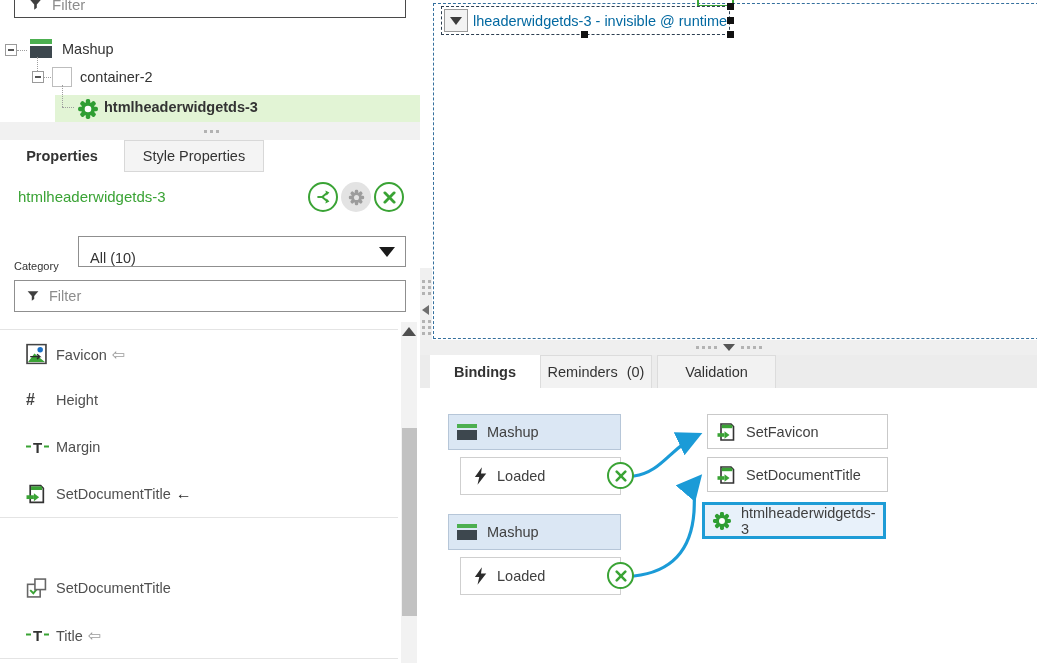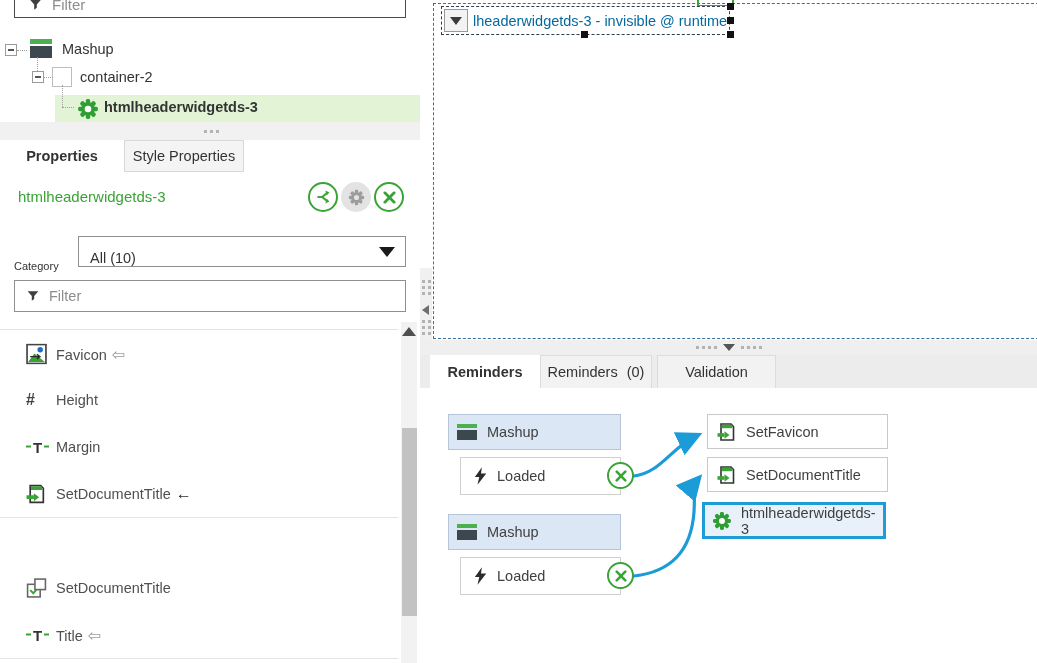--- a/index.html
+++ b/index.html
@@ -136,21 +136,21 @@
   <div class="abs hsplit1">
     <div class="dots" style="position:absolute;left:204px;top:8px;">
         <div class="dot"></div>
         <div class="dot"></div>
         <div class="dot"></div>
       </div>
   </div>
 
   <div class="abs ptab-bar">
     <div class="ptab active" style="left:0;width:124px;">Properties</div>
-    <div class="ptab inactive" style="left:124px;width:120px;">Style Properties</div>
+    <div class="ptab inactive" style="left:124px;width:140px;">Style Properties</div>
   </div>
 
   <div class="abs widget-name">htmlheaderwidgetds-3</div>
   <div class="circle-btn" style="left:308px;top:182px;">
     <svg width="16" height="16" viewBox="0 0 20 20">
       <g stroke="#3aa335" stroke-width="2.4" fill="none">
           <path d="M3,10 h6"></path>
           <path d="M9,10 L15,5"></path>
           <path d="M9,10 L15,15"></path>
         </g>
@@ -298,21 +298,21 @@
       </div>
     <div class="tri-down-sm"></div>
     <div class="dots">
         <div class="dot"></div>
         <div class="dot"></div>
         <div class="dot"></div>
         <div class="dot"></div>
       </div>
   </div>
   <div class="abs btab-bar"></div>
-  <div class="btab active" style="left:430px;width:110px;">Reminders</div>
+  <div class="btab active" style="left:430px;width:110px;">Bindings</div>
   <div class="btab inactive" style="left:540px;width:112px;word-spacing:5px;">Reminders (0)</div>
   <div class="btab inactive" style="left:657px;width:119px;">Validation</div>
   <div class="abs bind-content"></div>
 
   <svg class="arrows" width="607" height="275">
     <defs>
       <marker id="ah" markerWidth="9" markerHeight="9" refX="6.5" refY="4" orient="auto">
         <path d="M0,0 L8,4 L0,8 Z" fill="#1b9bd7"></path>
       </marker>
     </defs>

